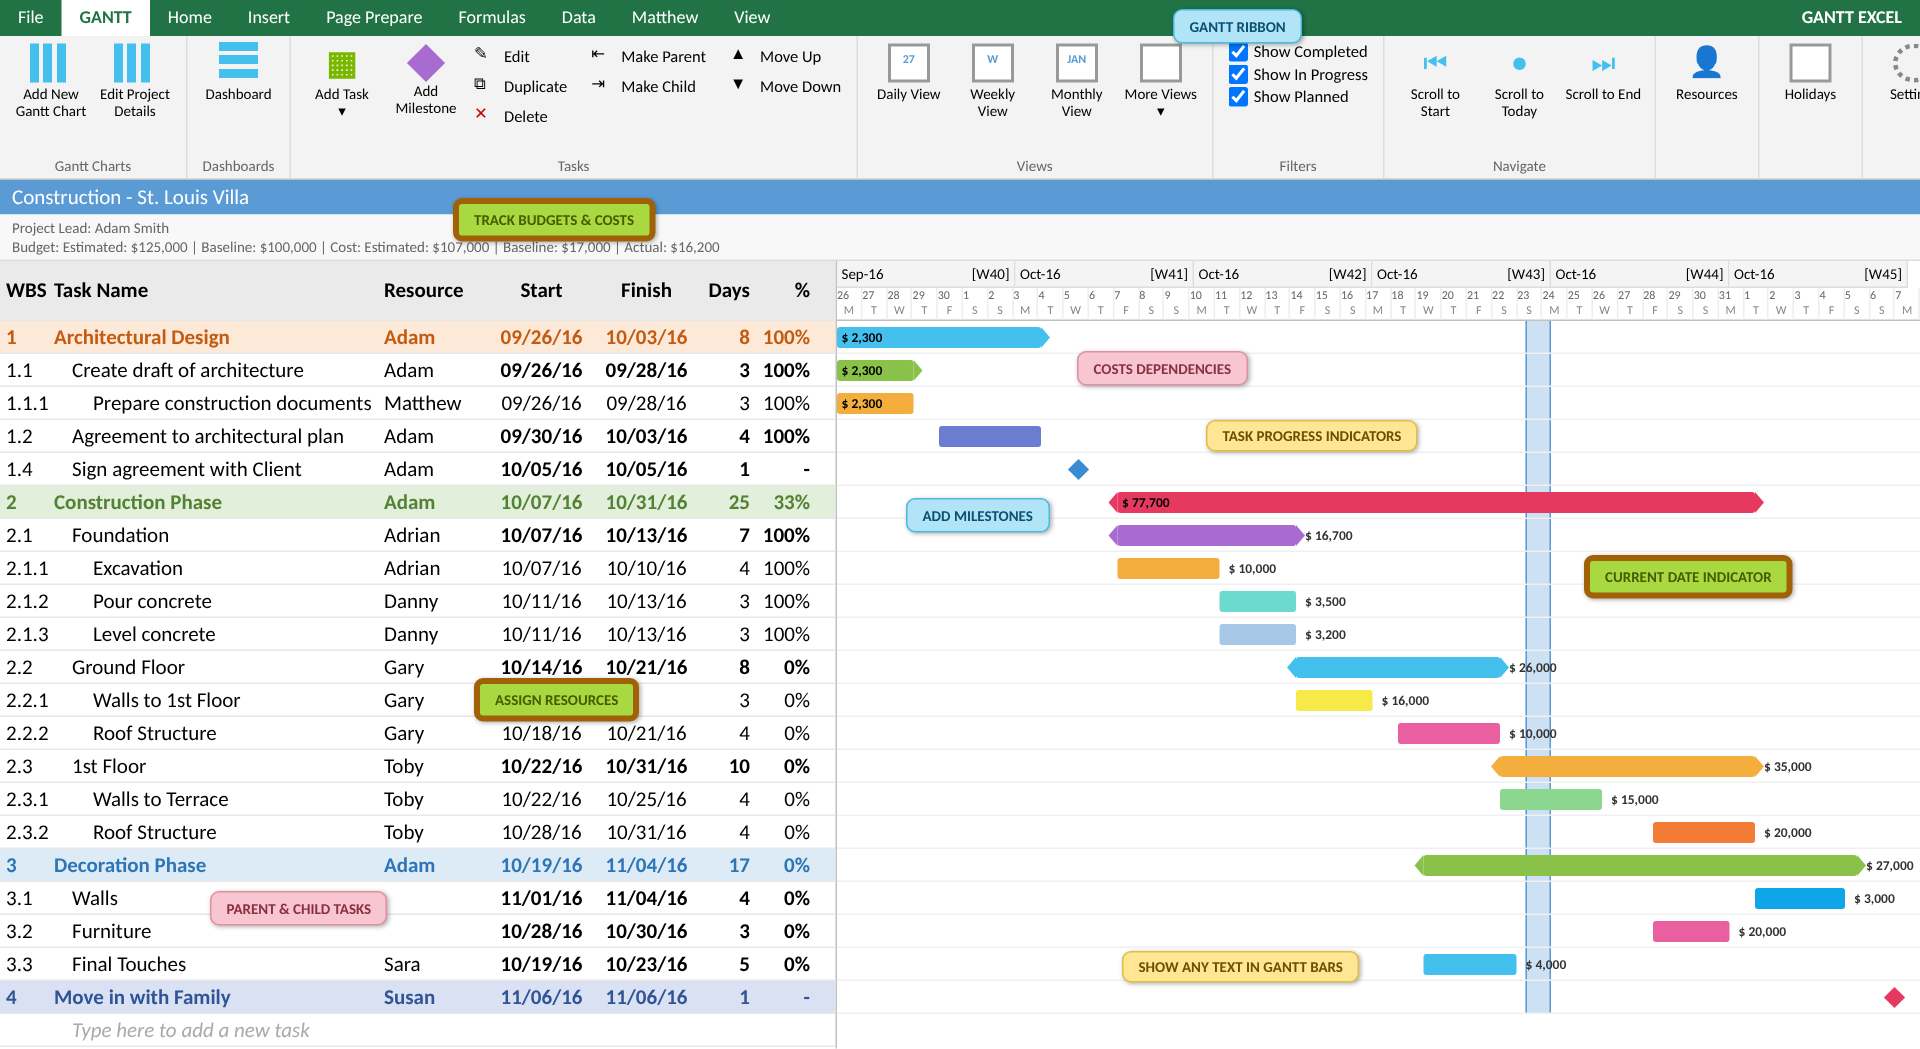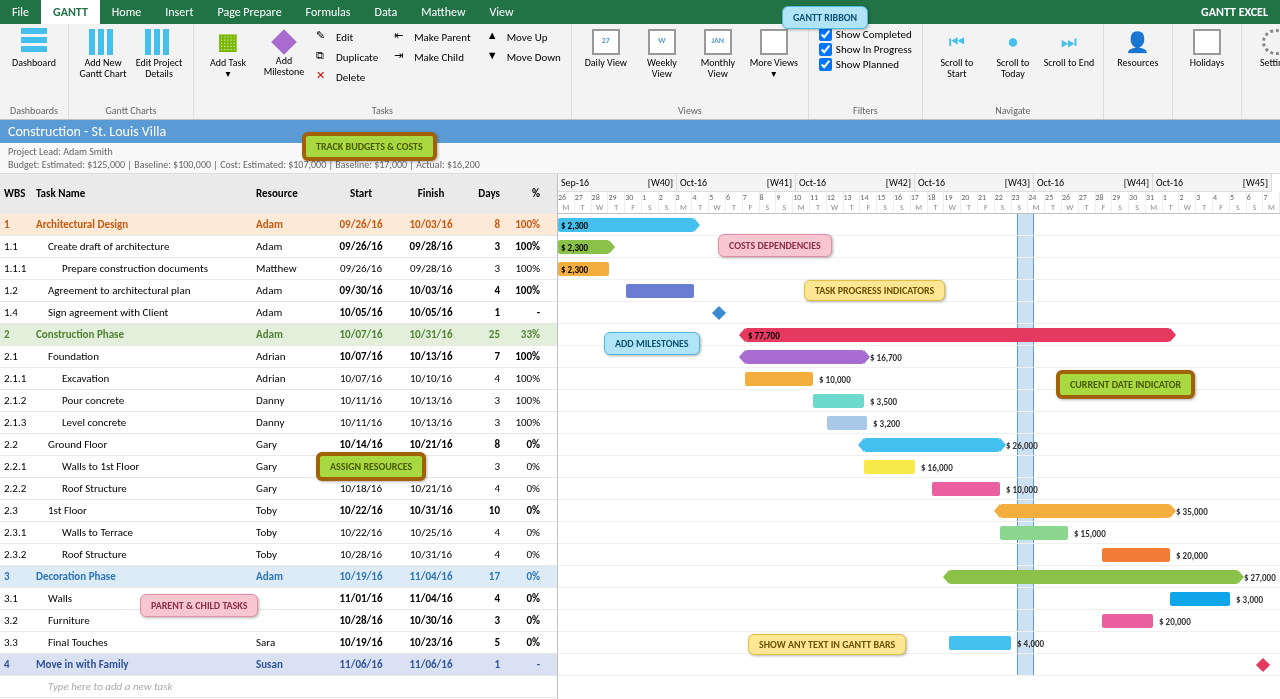--- a/index.html
+++ b/index.html
@@ -36,21 +36,21 @@
 .projbar { background: #5b9bd5; color: #fff; padding: 3px 8px; font-size: 14px; font-weight: normal; }
 .meta { background: #f8f8f8; padding: 2px 8px; color: #666; font-size: 10px; border-bottom: 1px solid #ddd; display: flex; }
 .meta .left { width: 558px; }
 
 
 .main { display: flex; height: calc(699px - 24px - 96px - 22px - 30px); position: relative; }
 .leftpane { width: 558px; border-right: 1px solid #c0c0c0; overflow: hidden; }
 .rightpane { flex: 1; overflow: hidden; position: relative; }
 
 
-.thead, .trow { display: flex; border-bottom: 1px solid #e8e8e8; height: 22px; align-items: center; font-size: 11px; }
+.thead, .trow { display: flex; border-bottom: 1px solid #e8e8e8; height: 22px; align-items: center; font-size: 14px; }
 .thead { background: #eaeaea; font-weight: bold; height: 40px; }
 .trow.lvl0 { font-weight: bold; }
 .trow.orange { background: #fce9d8; color: #c55a11; }
 .trow.green { background: #e2efda; color: #548235; }
 .trow.blue { background: #ddebf7; color: #2e75b6; }
 .trow.dark { background: #d9e1f2; color: #305496; }
 .c-wbs { width: 36px; padding-left: 4px; }
 .c-name { width: 220px; overflow: hidden; white-space: nowrap; }
 .c-res { width: 70px; }
 .c-start { width: 70px; text-align: center; }
@@ -105,38 +105,38 @@
     <div class="tab">Matthew</div>
     <div class="tab">View</div>
     <div class="spacer"></div>
     <div class="brand">GANTT EXCEL</div>
   </div>
 
 <div class="ribbon">
   <div class="rgroup">
     <div class="controls">
       <div class="bigbtn">
+          <div class="ic ic-bars"></div>
+          <span>Add New Gantt Chart</span>
+        </div>
+      <div class="bigbtn">
+          <div class="ic ic-bars"></div>
+          <span>Edit Project Details</span>
+        </div>
+    </div>
+    <div class="glabel">Gantt Charts</div>
+  </div>
+  <div class="rgroup">
+    <div class="controls">
+      <div class="bigbtn">
           <div class="ic ic-bars" style="transform:rotate(90deg)"></div>
           <span>Dashboard</span>
         </div>
     </div>
     <div class="glabel">Dashboards</div>
-  </div>
-  <div class="rgroup">
-    <div class="controls">
-      <div class="bigbtn">
-          <div class="ic ic-bars"></div>
-          <span>Add New Gantt Chart</span>
-        </div>
-      <div class="bigbtn">
-          <div class="ic ic-bars"></div>
-          <span>Edit Project Details</span>
-        </div>
-    </div>
-    <div class="glabel">Gantt Charts</div>
   </div>
   <div class="rgroup">
     <div class="controls">
       <div class="bigbtn">
           <div class="ic ic-plus">▦</div>
           <span>Add Task</span>
           <span>▾</span>
         </div>
       <div class="bigbtn">
           <div class="ic" style="background:#a86bd0;transform:rotate(45deg);width:18px;height:18px;margin:4px"></div>
@@ -644,21 +644,21 @@
           <div class="gbar out" style="left: 187px; width: 68px; background: rgb(244, 174, 61);">
             <span class="lbl" style="">$ 10,000</span>
           </div>
         </div>
         <div class="grow">
           <div class="gbar out" style="left: 255px; width: 51px; background: rgb(109, 218, 208);">
             <span class="lbl" style="">$ 3,500</span>
           </div>
         </div>
         <div class="grow">
-          <div class="gbar out" style="left: 269px; width: 40px; background: rgb(168, 200, 232);">
+          <div class="gbar out" style="left: 255px; width: 51px; background: rgb(168, 200, 232);">
             <span class="lbl" style="">$ 3,200</span>
           </div>
         </div>
         <div class="grow">
           <div class="gbar out" style="left: 306px; width: 136px; background: rgb(68, 192, 239);">
             <div class="tri-l" style="border-right-color:#44c0ef"></div>
             <span class="lbl" style="">$ 26,000</span>
             <div class="tri-r" style="border-left-color:#44c0ef"></div>
           </div>
         </div>

